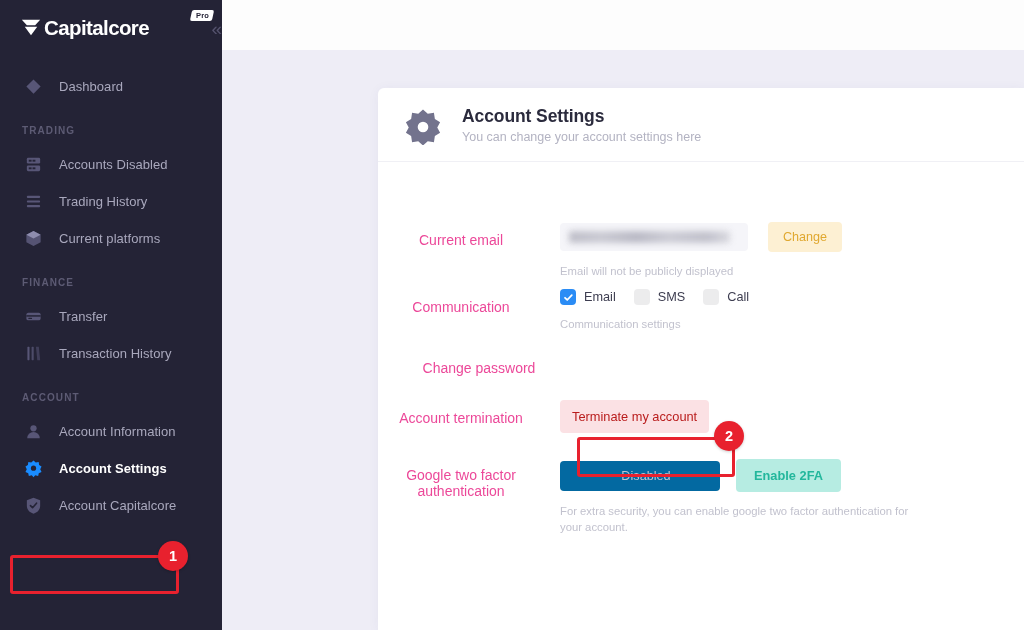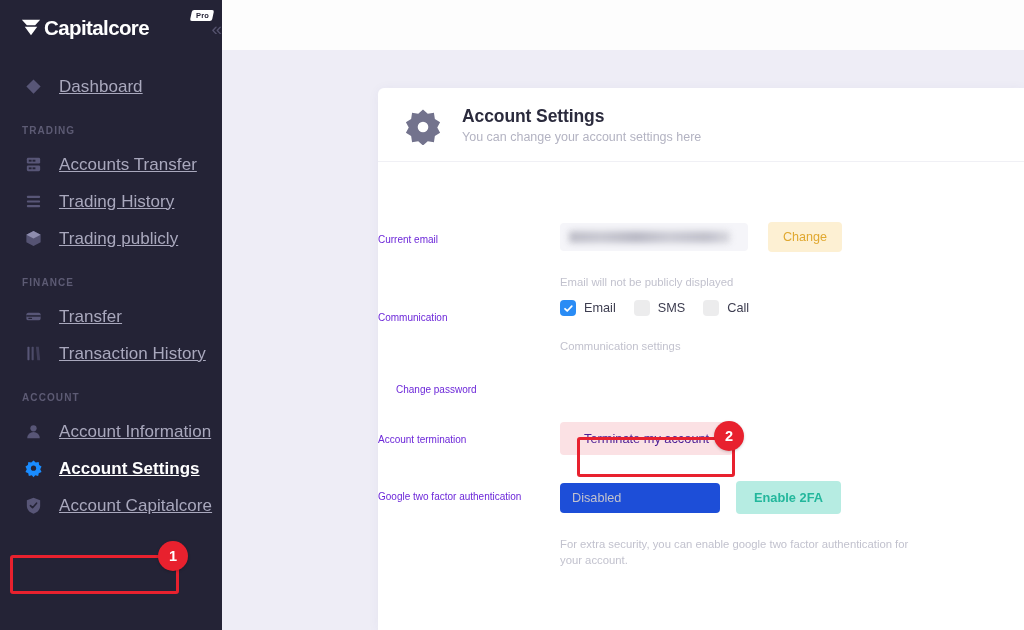--- a/index.html
+++ b/index.html
@@ -103,24 +103,23 @@
     height: 20px;
     flex: none;
     margin-right: 15px;
     display: flex;
     align-items: center;
     justify-content: center;
     color: #585677;
   }
   .nav-item .nav-label {
     color: #a9a8bd;
-    font-size: 17px;
+    font-size: 13px;
     white-space: nowrap;
     letter-spacing: 0.05px;
-    text-decoration: underline;
   }
   .nav-item.active .nav-label { color: #ffffff; font-weight: bold; }
   .nav-item.active .nav-icon { color: #1a8cff; }
   .nav-item.first-top { margin-top: 12px; }
 
   
   #topbar {
     position: absolute;
     left: 222px; top: 0;
     width: 802px;
@@ -182,38 +181,38 @@
     padding-top: 60px;
   }
   .row {
     display: flex;
     align-items: flex-start;
     margin-bottom: 4px;
   }
   .row-label {
     width: 182px;
     flex: none;
-    text-align: left;
-    color: #6d28d9;
-    font-size: 10px;
+    text-align: center;
+    color: #ec4899;
+    font-size: 14px;
     line-height: 16px;
     padding-top: 10px;
     padding-right: 16px;
     box-sizing: border-box;
   }
   .row-body { flex: 1; }
   .row-controls {
     display: flex;
     align-items: center;
   }
   .row-help {
     color: #c2c2ce;
     font-size: 11.3px;
     line-height: 16px;
-    margin-top: 22px;
+    margin-top: 11px;
     max-width: 348px;
   }
 
   .email-box {
     width: 188px;
     height: 28px;
     background: #f5f5f9;
     border-radius: 4px;
     margin-right: 20px;
     position: relative;
@@ -244,23 +243,23 @@
     padding: 8px 15px;
   }
   .btn-password {
     background: #e3effc;
     color: #53a0ef;
     font-size: 12.8px;
     padding: 9px 16px;
   }
   .btn-terminate {
     background: #fbe1e4;
-    color: #4c1d95;
+    color: #b91c1c;
     font-size: 12.8px;
-    padding: 9px 24px;
+    padding: 9px 12px;
   }
   .btn-2fa {
     background: #b6ece2;
     color: #23b79c;
     font-size: 12.8px;
     padding: 9px 18px;
     font-weight: 600;
   }
 
   .checks { display: flex; align-items: flex-end; }
@@ -275,29 +274,30 @@
     align-items: center;
     justify-content: center;
   }
   .cbox.on { background: #2a8cf5; }
   .cbox svg { display: block; }
   .check-label { color: #3d3d50; font-size: 12.7px; }
 
   .twofa-box {
     width: 160px;
     height: 30px;
-    background: #1d4ed8;
+    background: #0369a1;
     border-radius: 4px;
     margin-right: 16px;
     display: flex;
     align-items: center;
     padding-left: 12px;
     box-sizing: border-box;
     color: #c2c2ce;
     font-size: 12.7px;
+    justify-content: center;
   }
 
   
   .anno-box {
     position: absolute;
     border: 3px solid #e8212e;
     border-radius: 3px;
     pointer-events: none;
     z-index: 20;
   }
@@ -352,40 +352,40 @@
           <span class="nav-icon">
             <svg viewBox="0 0 20 20" width="19" height="19" fill="currentColor">
               <rect x="3" y="3" width="14" height="6" rx="1.4"></rect>
               <rect x="3" y="11" width="14" height="6" rx="1.4"></rect>
               <rect x="5" y="5" width="3" height="2" fill="#242336"></rect>
               <rect x="9" y="5" width="3" height="2" fill="#242336"></rect>
               <rect x="5" y="13" width="3" height="2" fill="#242336"></rect>
               <rect x="9" y="13" width="3" height="2" fill="#242336"></rect>
             </svg>
           </span>
-          <span class="nav-label">Accounts Transfer</span>
+          <span class="nav-label">Accounts Disabled</span>
         </div>
         <div class="nav-item">
           <span class="nav-icon">
             <svg viewBox="0 0 20 20" width="19" height="19" fill="currentColor">
               <rect x="3" y="4" width="14" height="2.2" rx="1"></rect>
               <rect x="3" y="8.9" width="14" height="2.2" rx="1"></rect>
               <rect x="3" y="13.8" width="14" height="2.2" rx="1"></rect>
             </svg>
           </span>
           <span class="nav-label">Trading History</span>
         </div>
         <div class="nav-item">
           <span class="nav-icon">
             <svg viewBox="0 0 20 20" width="19" height="19" fill="currentColor">
               <path d="M10 2 L17.5 6 L17.5 14 L10 18 L2.5 14 L2.5 6 Z" opacity="0.95"></path>
               <path d="M10 2 L17.5 6 L10 10 L2.5 6 Z" fill="#8e8cae"></path>
             </svg>
           </span>
-          <span class="nav-label">Trading publicly</span>
+          <span class="nav-label">Current platforms</span>
         </div>
         <div class="nav-section-label">FINANCE</div>
         <div class="nav-item">
           <span class="nav-icon">
             <svg viewBox="0 0 20 20" width="19" height="19" fill="currentColor">
               <rect x="2.5" y="6" width="15" height="8" rx="2"></rect>
               <rect x="2.5" y="8.6" width="15" height="1.6" fill="#242336"></rect>
               <rect x="4.5" y="11.4" width="4" height="1.3" rx="0.6" fill="#242336"></rect>
             </svg>
           </span>

